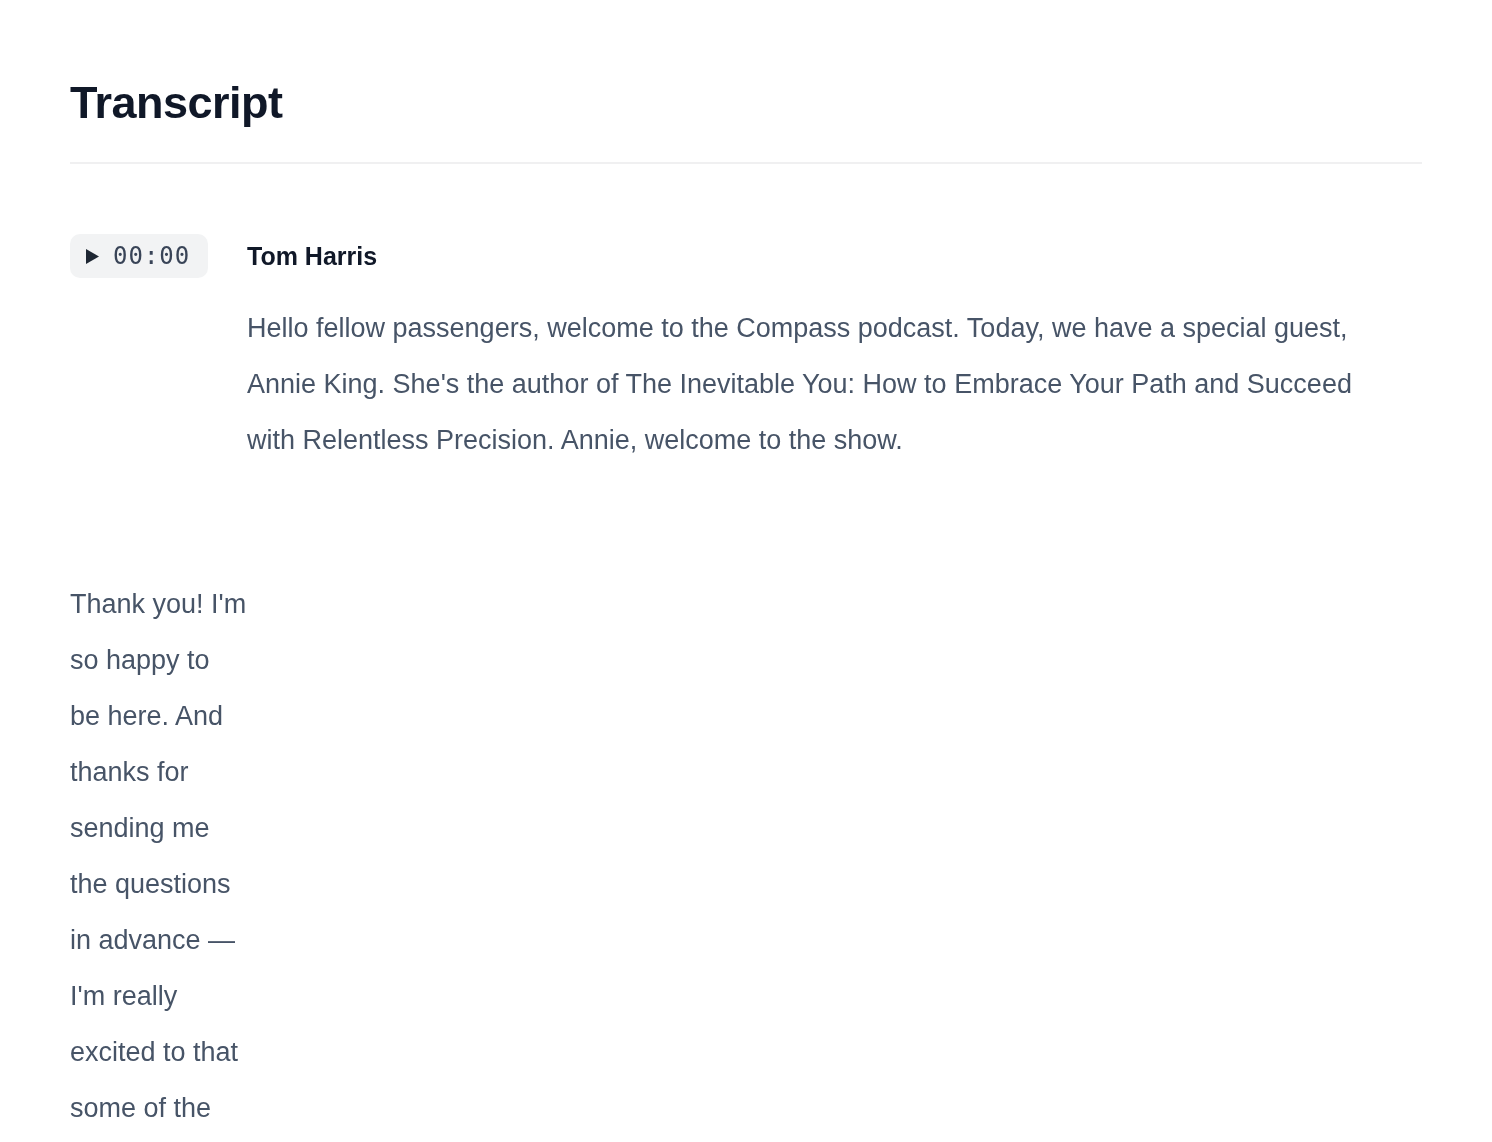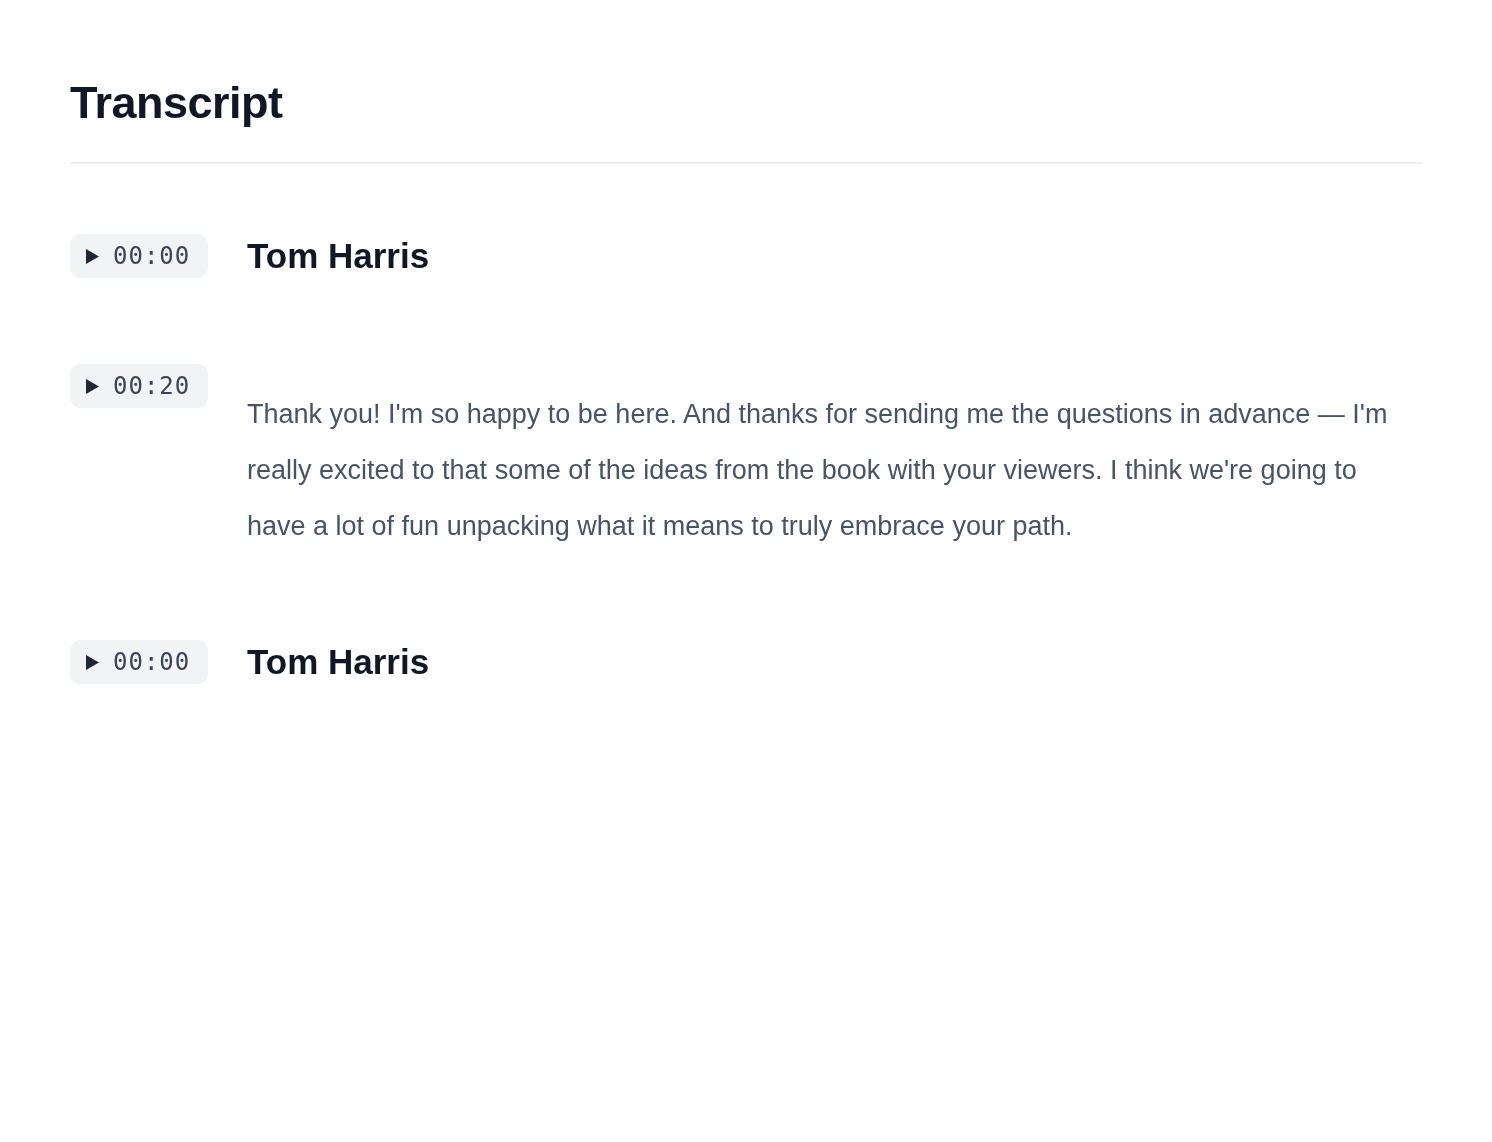--- a/index.html
+++ b/index.html
@@ -60,21 +60,21 @@
   .play-icon svg { display: block; }
   .ts-time {
     font-family: "DejaVu Sans Mono", monospace;
     font-size: 24px;
     letter-spacing: 1px;
     color: #394457;
     white-space: nowrap;
   }
   .speaker-name {
     margin: 0;
-    font-size: 35px;
+    font-size: 25px;
     line-height: 44px;
     font-weight: 700;
     color: #101828;
   }
   .utterance {
     margin: 22px 0 0 0;
     max-width: 1150px;
     font-size: 27px;
     line-height: 56px;
     font-weight: 400;
@@ -98,34 +98,25 @@
           <span class="play-icon">
             <svg width="13" height="15" viewBox="0 0 13 15">
                 <path d="M0 0 L13 7.5 L0 15 Z" fill="#1e2733"></path>
               </svg>
           </span>
           <span class="ts-time">00:00</span>
         </button>
       </div>
       <div class="entry-right">
         <h2 class="speaker-name">Tom Harris</h2>
+        <p class="utterance">Hello fellow passengers, welcome to the Compass podcast. Today, we have a special guest, Annie King. She's the author of The Inevitable You: How to Embrace Your Path and Succeed with Relentless Precision. Annie, welcome to the show.</p>
       </div>
     </article>
 
     <article class="entry">
-      <div class="entry-left">
-        <button class="ts-chip">
-          <span class="play-icon">
-            <svg width="13" height="15" viewBox="0 0 13 15">
-                <path d="M0 0 L13 7.5 L0 15 Z" fill="#1e2733"></path>
-              </svg>
-          </span>
-          <span class="ts-time">00:20</span>
-        </button>
-      </div>
       <div class="entry-right">
         <p class="utterance">Thank you! I'm so happy to be here. And thanks for sending me the questions in advance — I'm really excited to that some of the ideas from the book with your viewers. I think we're going to have a lot of fun unpacking what it means to truly embrace your path.</p>
       </div>
     </article>
 
     <article class="entry">
       <div class="entry-left">
         <button class="ts-chip">
           <span class="play-icon">
             <svg width="13" height="15" viewBox="0 0 13 15">

